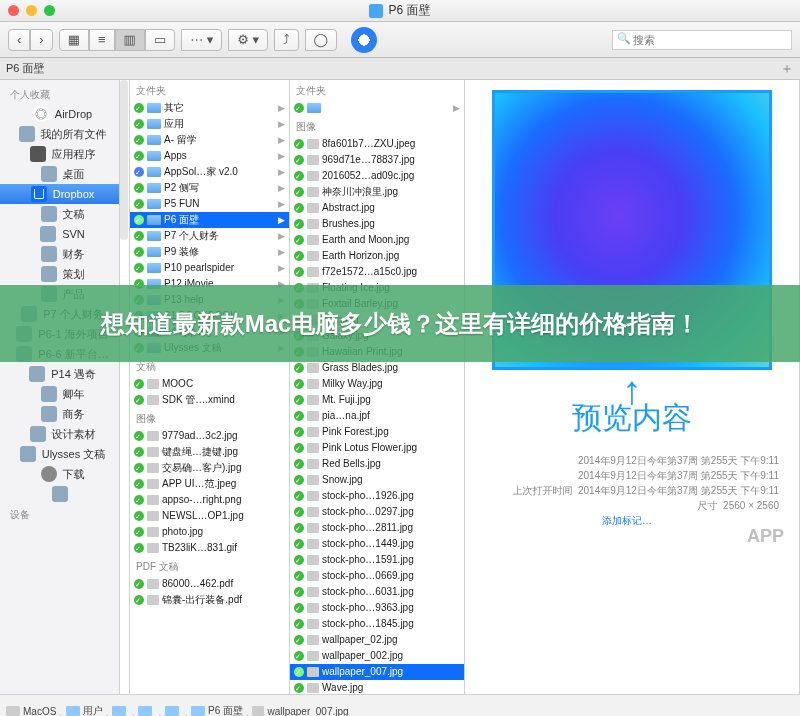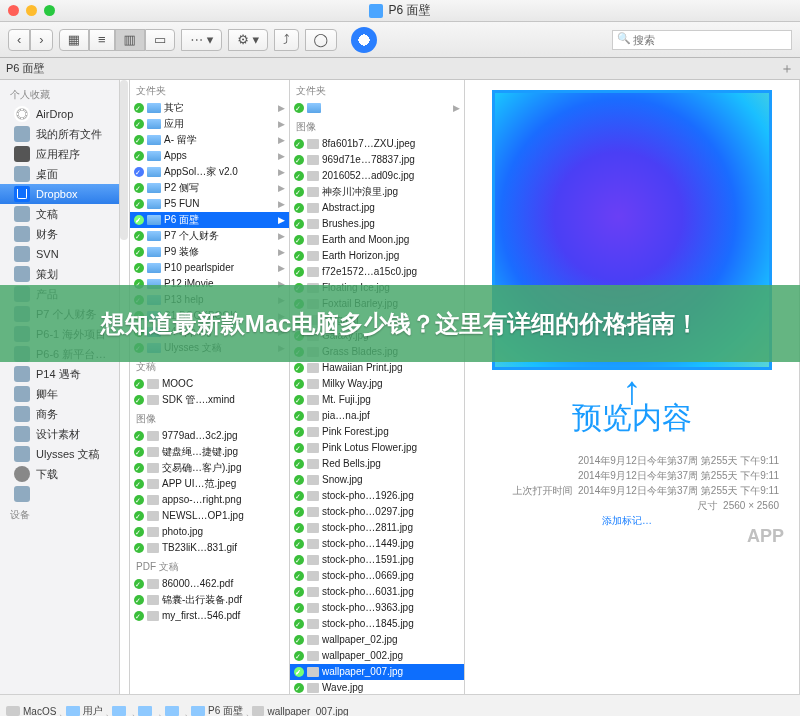--- a/index.html
+++ b/index.html
@@ -28,21 +28,21 @@
 .safari{width:26px;height:26px;background:radial-gradient(circle,#fff 30%,#2a7fff 31%);border-radius:50%;margin:0 8px}
 
 
 .tabbar { height:22px; background:#e8e8e8; border-bottom:1px solid #c5c5c5; display:flex; align-items:center; justify-content:center; color:#333; font-size:11px; padding:0 6px;}
 .tabbar .plus{margin-left:auto;font-size:14px;color:#888}
 
 
 .main { display:flex; height:614px; }
 .sidebar { width:120px; background:#f3f3f5; border-right:1px solid #d0d0d0; overflow:hidden; padding-top:4px; }
 .sbhdr { font-size:10px; color:#8a8a8a; padding:4px 10px 2px; }
-.sbitem { display:flex; align-items:center; padding:2px 8px 2px 14px; font-size:11px; color:#333; gap:6px; cursor:pointer; }
+.sbitem { display:flex; align-items:center; padding:2px 8px 2px 14px; font-size:11px; color:#333; gap:6px; cursor:pointer;justify-content:center; }
 .sbitem.sel { background:linear-gradient(#5aa2f8,#2d7eeb); color:#fff; }
 .sbi { width:16px; height:16px; border-radius:3px; display:inline-block; }
 .sbi.folder{background:#8faac0}
 .sbi.drop{background:#0d6efd;border-radius:2px;position:relative}
 .sbi.drop::after{content:"";position:absolute;inset:3px;border:1px solid #fff;border-top:none;border-radius:0 0 2px 2px}
 .sbi.air{background:radial-gradient(circle,#fff 30%,#aaa 32%,#fff 40%,#aaa 42%,#fff 55%);border-radius:50%}
 .sbi.app{background:#555}
 .sbi.dl{background:#888;border-radius:50%}
 .sbi.home{background:#8faac0}
 
@@ -157,25 +157,25 @@
         <div class="sbitem sel">
           <span class="sbi drop"></span>
           <span>Dropbox</span>
         </div>
         <div class="sbitem">
           <span class="sbi folder"></span>
           <span>文稿</span>
         </div>
         <div class="sbitem">
           <span class="sbi folder"></span>
+          <span>SVN</span>
+        </div>
+        <div class="sbitem">
+          <span class="sbi folder"></span>
           <span>财务</span>
-        </div>
-        <div class="sbitem">
-          <span class="sbi folder"></span>
-          <span>SVN</span>
         </div>
         <div class="sbitem">
           <span class="sbi folder"></span>
           <span>策划</span>
         </div>
         <div class="sbitem">
           <span class="sbi folder"></span>
           <span>产品</span>
         </div>
         <div class="sbitem">
@@ -380,25 +380,20 @@
           <div class="colhdr">PDF 文稿</div>
           <div class="row">
             <span class="chk"></span>
             <span class="img"></span>
             <span>86000…462.pdf</span>
           </div>
           <div class="row">
             <span class="chk"></span>
             <span class="img"></span>
             <span>锦囊-出行装备.pdf</span>
-          </div>
-          <div class="row">
-            <span class="chk"></span>
-            <span class="img"></span>
-            <span>my_first…546.pdf</span>
           </div>
         </div>
     </div>
     <div class="col col2">
       <div class="colhdr">文件夹</div>
       <div class="row">
           <span class="chk"></span>
           <span class="fld"></span>
           <span></span>
           <span class="chev">▶</span>
@@ -466,26 +461,26 @@
             <span>Frog.jpg</span>
           </div>
           <div class="row">
             <span class="chk"></span>
             <span class="img"></span>
             <span>Galaxy.jpg</span>
           </div>
           <div class="row">
             <span class="chk"></span>
             <span class="img"></span>
+            <span>Hawaiian Print.jpg</span>
+          </div>
+          <div class="row">
+            <span class="chk"></span>
+            <span class="img"></span>
             <span>Grass Blades.jpg</span>
-          </div>
-          <div class="row">
-            <span class="chk"></span>
-            <span class="img"></span>
-            <span>Hawaiian Print.jpg</span>
           </div>
           <div class="row">
             <span class="chk"></span>
             <span class="img"></span>
             <span>Milky Way.jpg</span>
           </div>
           <div class="row">
             <span class="chk"></span>
             <span class="img"></span>
             <span>Mt. Fuji.jpg</span>

